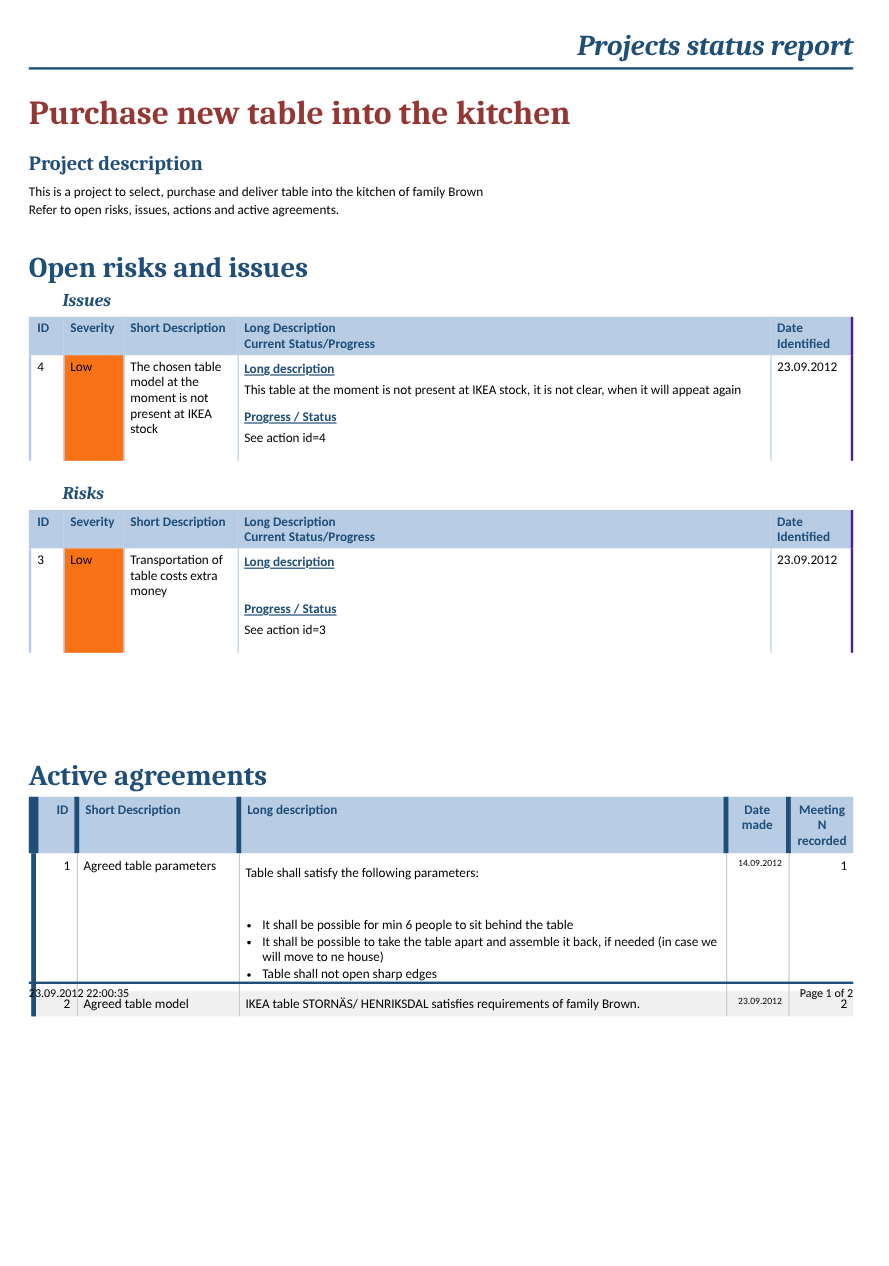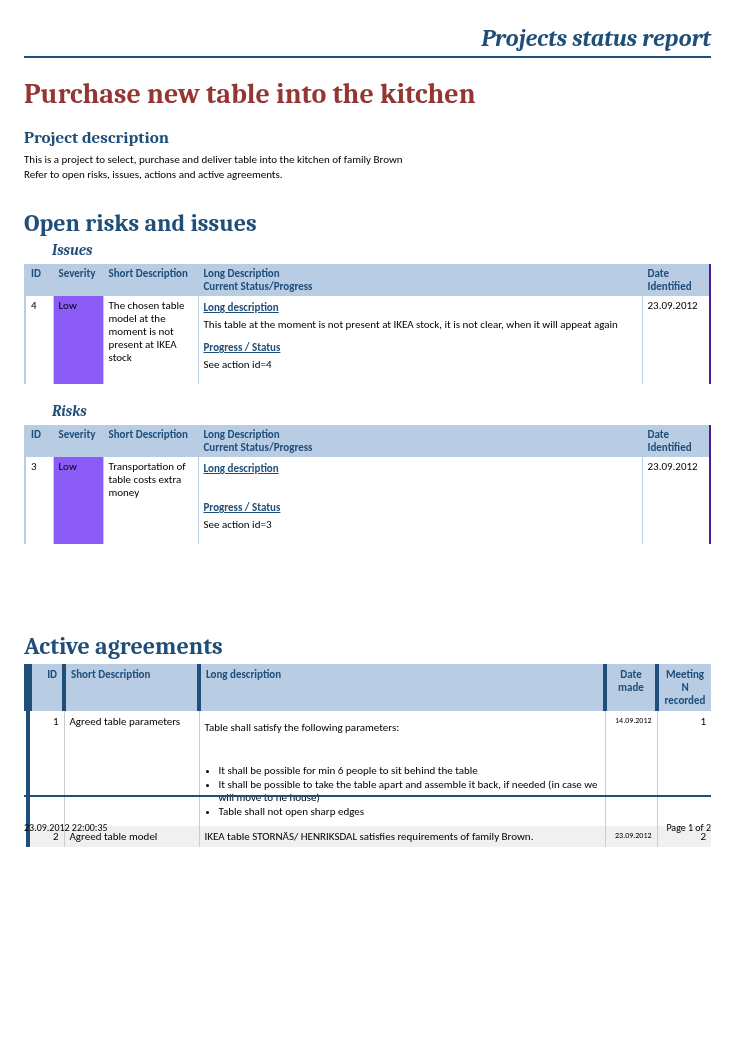--- a/index.html
+++ b/index.html
@@ -76,21 +76,21 @@
     vertical-align: top;
   }
   table.risks td, table.risks th {
     border-left: 1px solid #b8cce4;
     border-right: 1px solid #b8cce4;
   }
   table.risks tr td:first-child,
   table.risks tr th:first-child { border-left: 2px solid #b8cce4; }
   table.risks tr td:last-child,
   table.risks tr th:last-child { border-right: 2px solid #4c1d95; }
-  .sev-low { background: #8b5cf6; }
+  .sev-low { background: #f97316; }
   .long-label {
     color: #1f4e79;
     font-weight: bold;
     text-decoration: underline;
     display: block;
     margin-bottom: 4px;
     margin-top: 2px;
   }
   .long-body { margin-bottom: 10px; display: block; }
 
@@ -118,21 +118,21 @@
   .small-date { font-size: 8px; text-align: right; }
   .meeting-n { text-align: right; }
   table.agreements th.center { text-align: center; }
 
   .footer {
     position: absolute;
     bottom: 18px;
     left: 24px;
     right: 30px;
     border-top: 2px solid #1f4e79;
-    padding-top: 24px;
+    padding-top: 1px;
     font-size: 10px;
     font-family: Calibri, Arial, sans-serif;
     display: flex;
     justify-content: space-between;
   }
   .bullets { list-style: disc; padding-left: 14px; margin: 4px 0; }
   .bullets li { margin: 1px 0; }
 </style>
 </head>
 <body>

